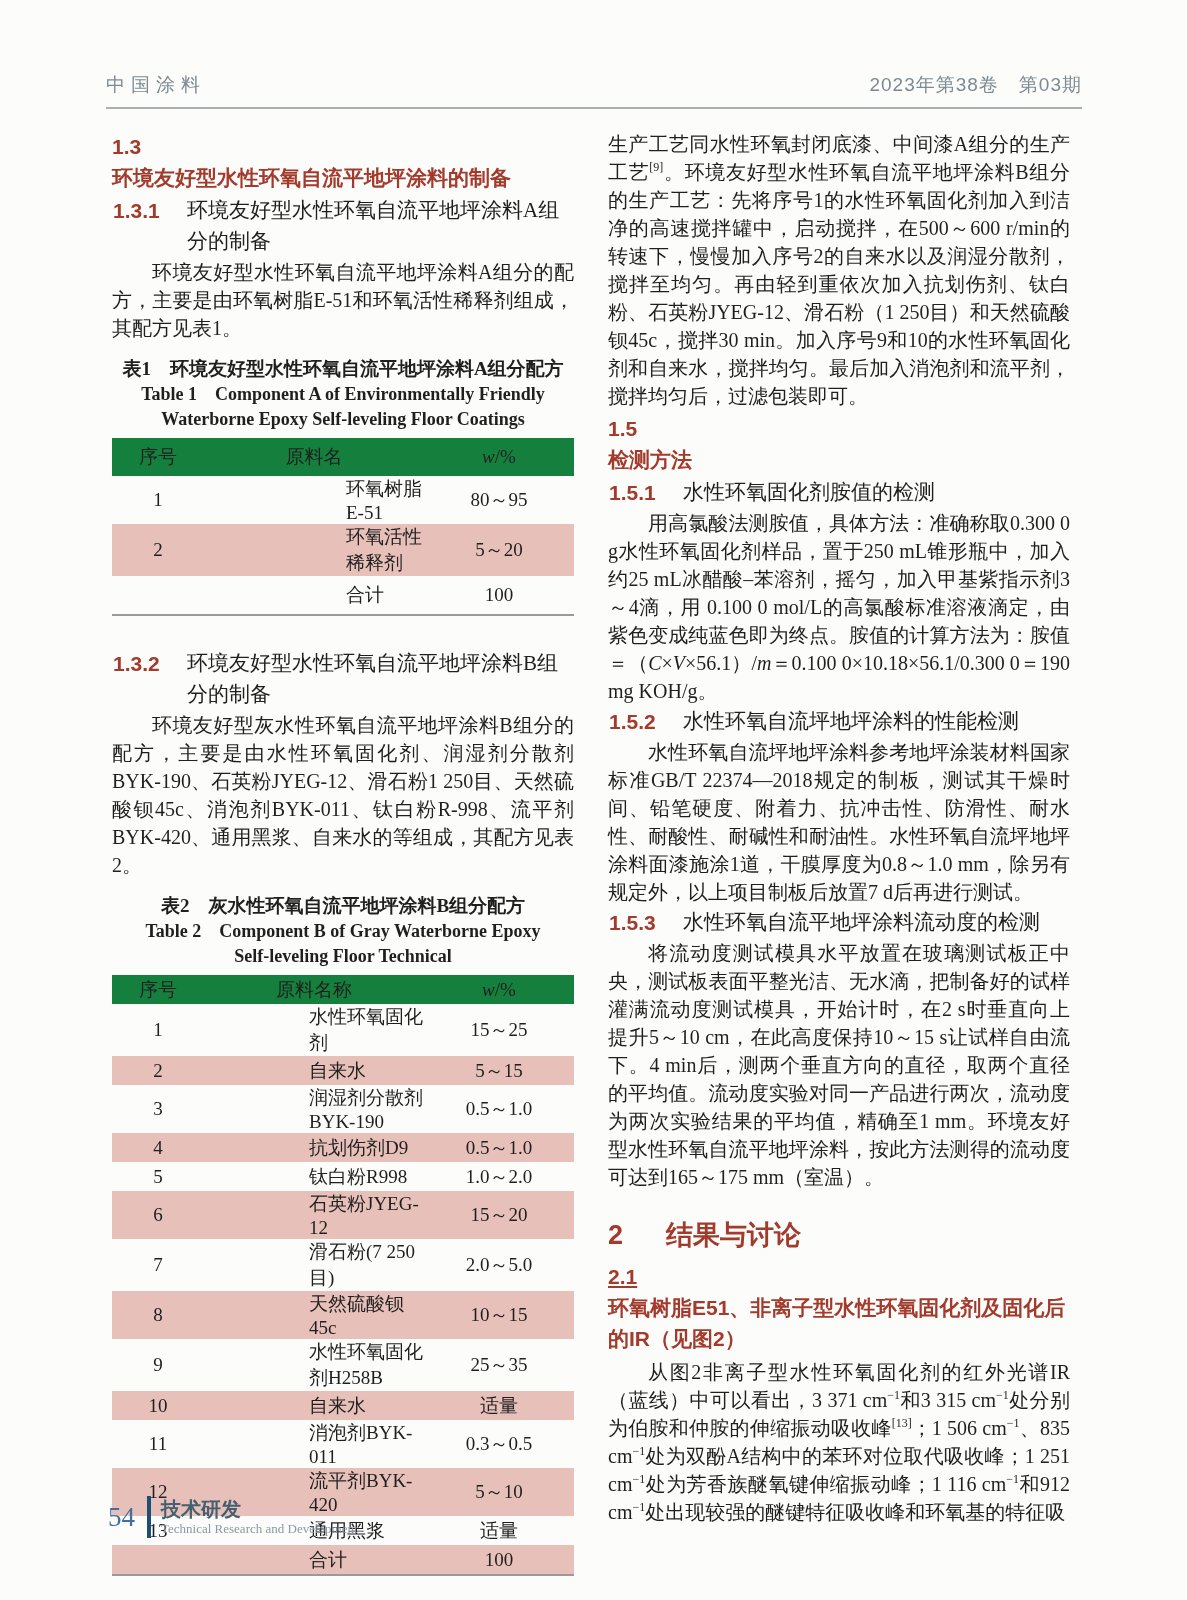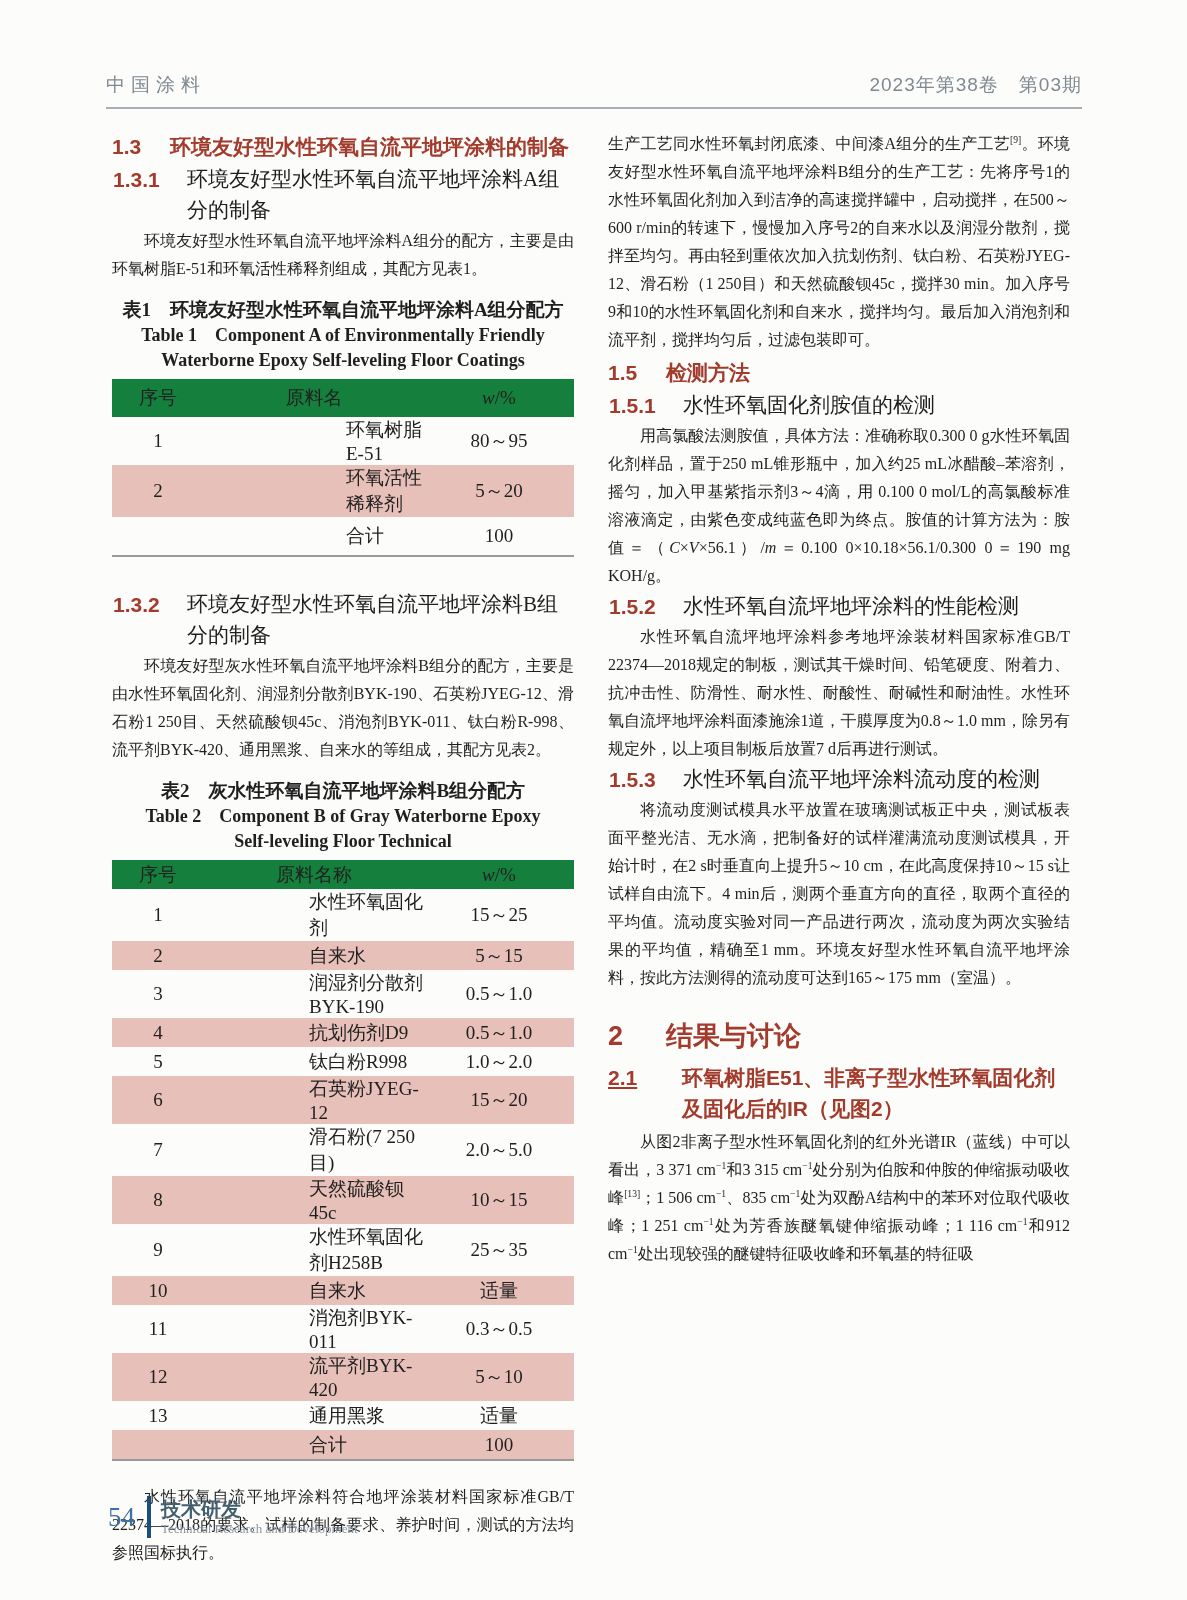--- a/index.html
+++ b/index.html
@@ -23,33 +23,33 @@
   .journal { letter-spacing:6px; }
   .issue { letter-spacing:1px; }
 
   
   .columns { position:absolute; top:130px; left:112px; width:958px; display:flex; gap:34px; }
   .col { width:462px; }
 
   
   .sec, .subsec, .sec-big { display:flex; margin:1px; font-weight:normal; }
   .sec { font-family:"Liberation Sans","DejaVu Sans",sans-serif; font-weight:700;
-         color:#a23b2c; font-size:21px; line-height:31px; margin:1px 0 2px; }
+         color:#a23b2c; font-size:21px; line-height:31px; margin:1px 0 2px;flex-direction:column; }
   .sec .num { flex:none; width:58px; }
   .sec.wide .num { width:74px;text-decoration:underline; }
   .subsec { font-size:21px; line-height:31px; }
   .subsec .num { flex:none; width:74px; color:#a23b2c;
                  font-family:"Liberation Sans","DejaVu Sans",sans-serif; font-weight:700; }
   .subsec .ttl { color:#1f1f1f; }
   .sec-big { font-family:"Liberation Sans","DejaVu Sans",sans-serif; font-weight:700;
              color:#a23b2c; font-size:27px; line-height:40px; margin:24px 0 6px; }
   .sec-big .num { flex:none; width:58px; }
 
   
-  .body { font-size:16px; line-height:28px; text-align:justify; margin:0; }
+  .body { font-size:20px; line-height:28px; text-align:justify; margin:0; }
   .indent { text-indent:2em; }
   .body sup, .cellsup { font-size:0.6em; vertical-align:super; line-height:0; }
   .body i { font-style:italic; }
 
   
   .cap-block { margin:13px 0 6px; text-align:center; }
   .cap-zh { font-size:19px; font-weight:700; line-height:27px; }
   .cap-en { font-size:18px; font-weight:700; line-height:25px; }
 
   

